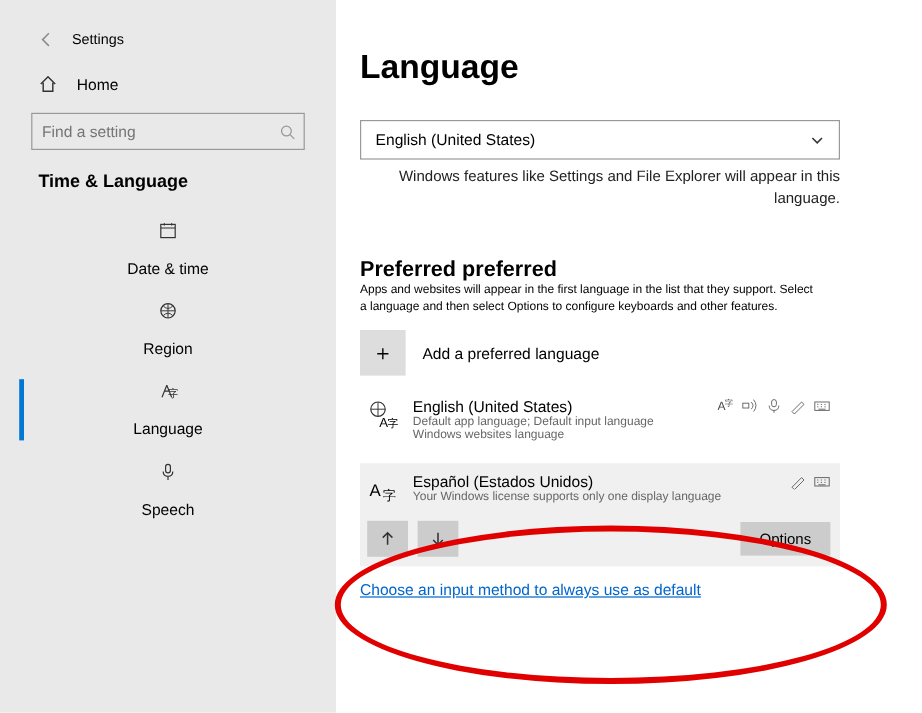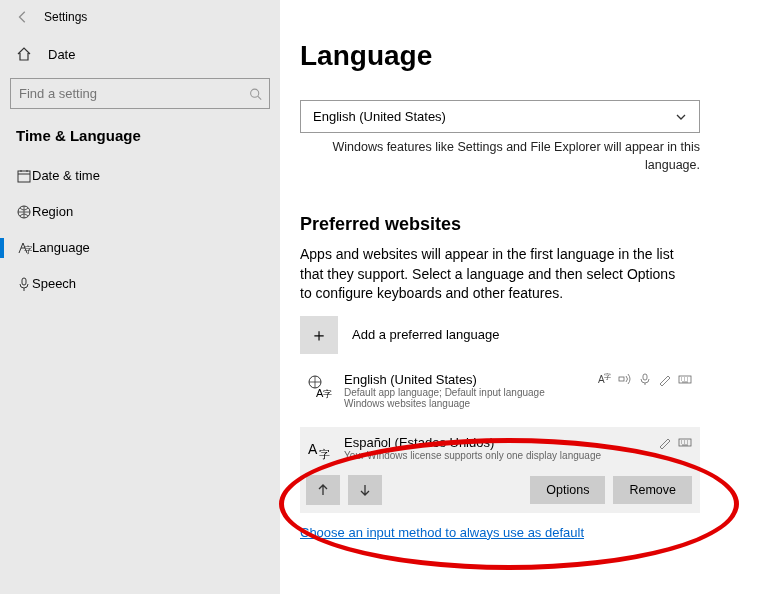--- a/index.html
+++ b/index.html
@@ -13,21 +13,21 @@
     height: 594px;
     overflow: hidden;
     position: relative;
   }
   .sidebar {
     position: absolute;
     left: 0; top: 0;
     width: 280px;
     height: 594px;
     background: #e9e9e9;
-    padding: 0;
+    padding: 16px;
   }
   .sidebar-header {
     display: flex;
     align-items: center;
     padding: 10px 16px 14px 16px;
     gap: 14px;
   }
   .back-icon { width:14px; height:14px; opacity:.5; }
   .settings-title { font-size:12px; }
   .home-row {
@@ -52,25 +52,27 @@
   }
   .search-wrap{ position:relative;text-decoration:underline; }
   .search-glass{ position:absolute; right:8px; top:50%; transform:translateY(-50%); opacity:.55;}
   .section-title {
     padding: 4px 16px 14px 16px;
     font-size: 15px;
     font-weight: 700;
   }
   .nav-item {
     display: flex;
-    align-items: flex-start;
+    align-items: center;
+    gap: 16px;
     padding: 10px 16px;
     font-size: 13px;
     position:relative;
     cursor: pointer;
+    flex-direction: column;
   }
   .nav-item.active::before {
     content:"";
     position:absolute;
     left:0; top:8px; bottom:8px;
     width:4px;
     background:#0078d4;
   }
   .nav-item .icon{ width:16px;height:16px;flex:0 0 16px; }
   .content {
@@ -99,22 +101,21 @@
     line-height:1.4;
     text-align:right;
   }
   .subheading {
     margin-top: 40px;
     font-size: 18px;
     font-weight:600;
   }
   .pref-desc {
     width: 380px;
-    font-size: 14px;
-    margin-top: 10px;
+    font-size: 10px;
     line-height:1.4;
   }
   .add-lang-row {
     display:flex;
     align-items:center;
     gap:14px;
     margin-top:12px;
     cursor:pointer;
   }
   .plus-box {
@@ -186,21 +187,21 @@
   <div class="sidebar-header">
     <svg class="back-icon" viewBox="0 0 16 16">
         <path d="M10 2 L4 8 L10 14" fill="none" stroke="#333" stroke-width="1.5"></path>
       </svg>
     <span class="settings-title">Settings</span>
   </div>
   <div class="home-row">
     <svg class="icon" viewBox="0 0 16 16">
         <path d="M2 8 L8 2 L14 8 M4 7 V14 H12 V7" fill="none" stroke="#333" stroke-width="1.2"></path>
       </svg>
-    <span>Date</span>
+    <span>Home</span>
   </div>
   <div class="search-row search-wrap">
     <input class="search-input" placeholder="Find a setting" style="">
     <svg class="search-glass" width="13" height="13" viewBox="0 0 16 16">
         <circle cx="7" cy="7" r="5" fill="none" stroke="#555" stroke-width="1.3"></circle>
         <path d="M11 11 L15 15" stroke="#555" stroke-width="1.3"></path>
       </svg>
   </div>
   <div class="section-title">Time &amp; Language</div>
 
@@ -238,21 +239,21 @@
   <div class="page-title">Language</div>
 
   <div class="dropdown">
     <span>English (United States)</span>
     <svg width="12" height="12" viewBox="0 0 12 12">
         <path d="M2 4 L6 8 L10 4" fill="none" stroke="#333" stroke-width="1.3"></path>
       </svg>
   </div>
   <div class="helper-text">Windows features like Settings and File Explorer will appear in this language.</div>
 
-  <div class="subheading">Preferred websites</div>
+  <div class="subheading">Preferred preferred</div>
   <div class="pref-desc">Apps and websites will appear in the first language in the list that they support. Select a language and then select Options to configure keyboards and other features.</div>
 
   <div class="add-lang-row">
     <div class="plus-box">＋</div>
     <span>Add a preferred language</span>
   </div>
 
   <div class="lang-card">
     <div class="lang-top">
       <svg class="lang-icon" viewBox="0 0 26 26">
@@ -316,20 +317,19 @@
             <path d="M7 12 V2 M3 6 L7 2 L11 6" fill="none" stroke="#333" stroke-width="1.3"></path>
           </svg>
       </div>
       <div class="arrow-btn">
         <svg width="14" height="14" viewBox="0 0 14 14">
             <path d="M7 2 V12 M3 8 L7 12 L11 8" fill="none" stroke="#333" stroke-width="1.3"></path>
           </svg>
       </div>
       <div class="spacer"></div>
       <button class="btn">Options</button>
-      <button class="btn">Remove</button>
     </div>
   </div>
 
   <div class="link-text">Choose an input method to always use as default</div>
 </div>
 
 <div class="oval" style="left:279px;top:438px;width:460px;height:132px;"></div>
 
 </body></html>

